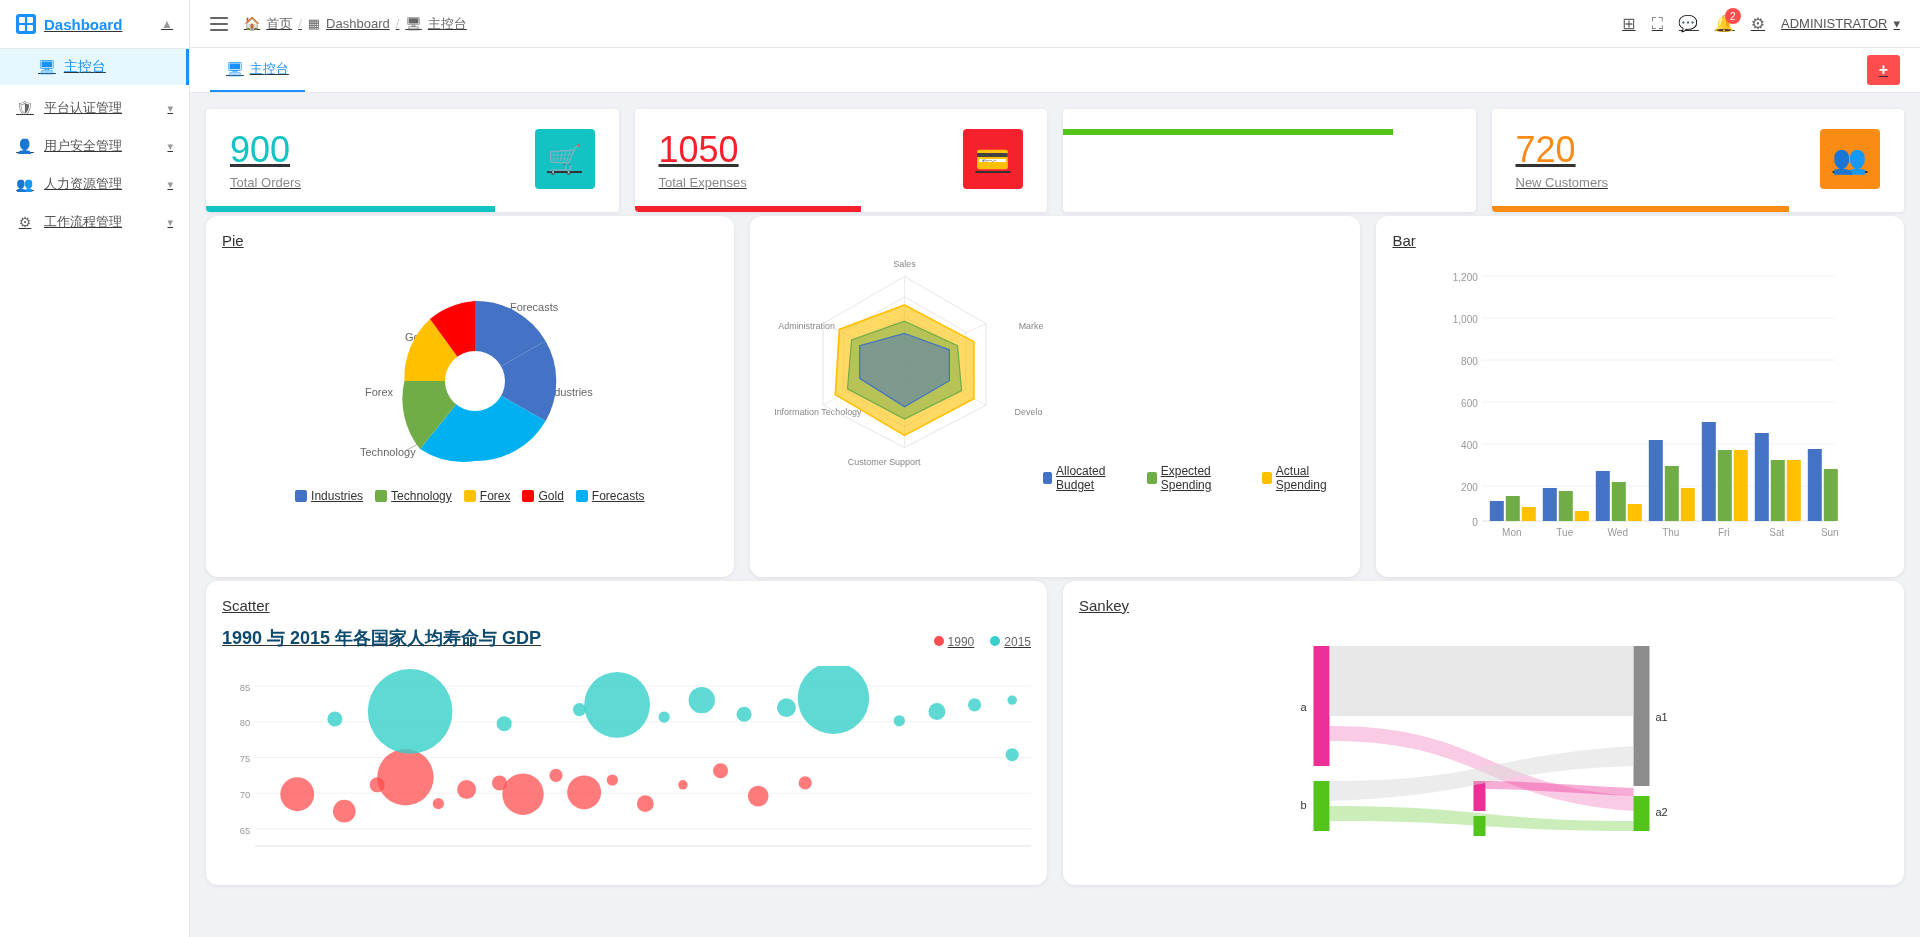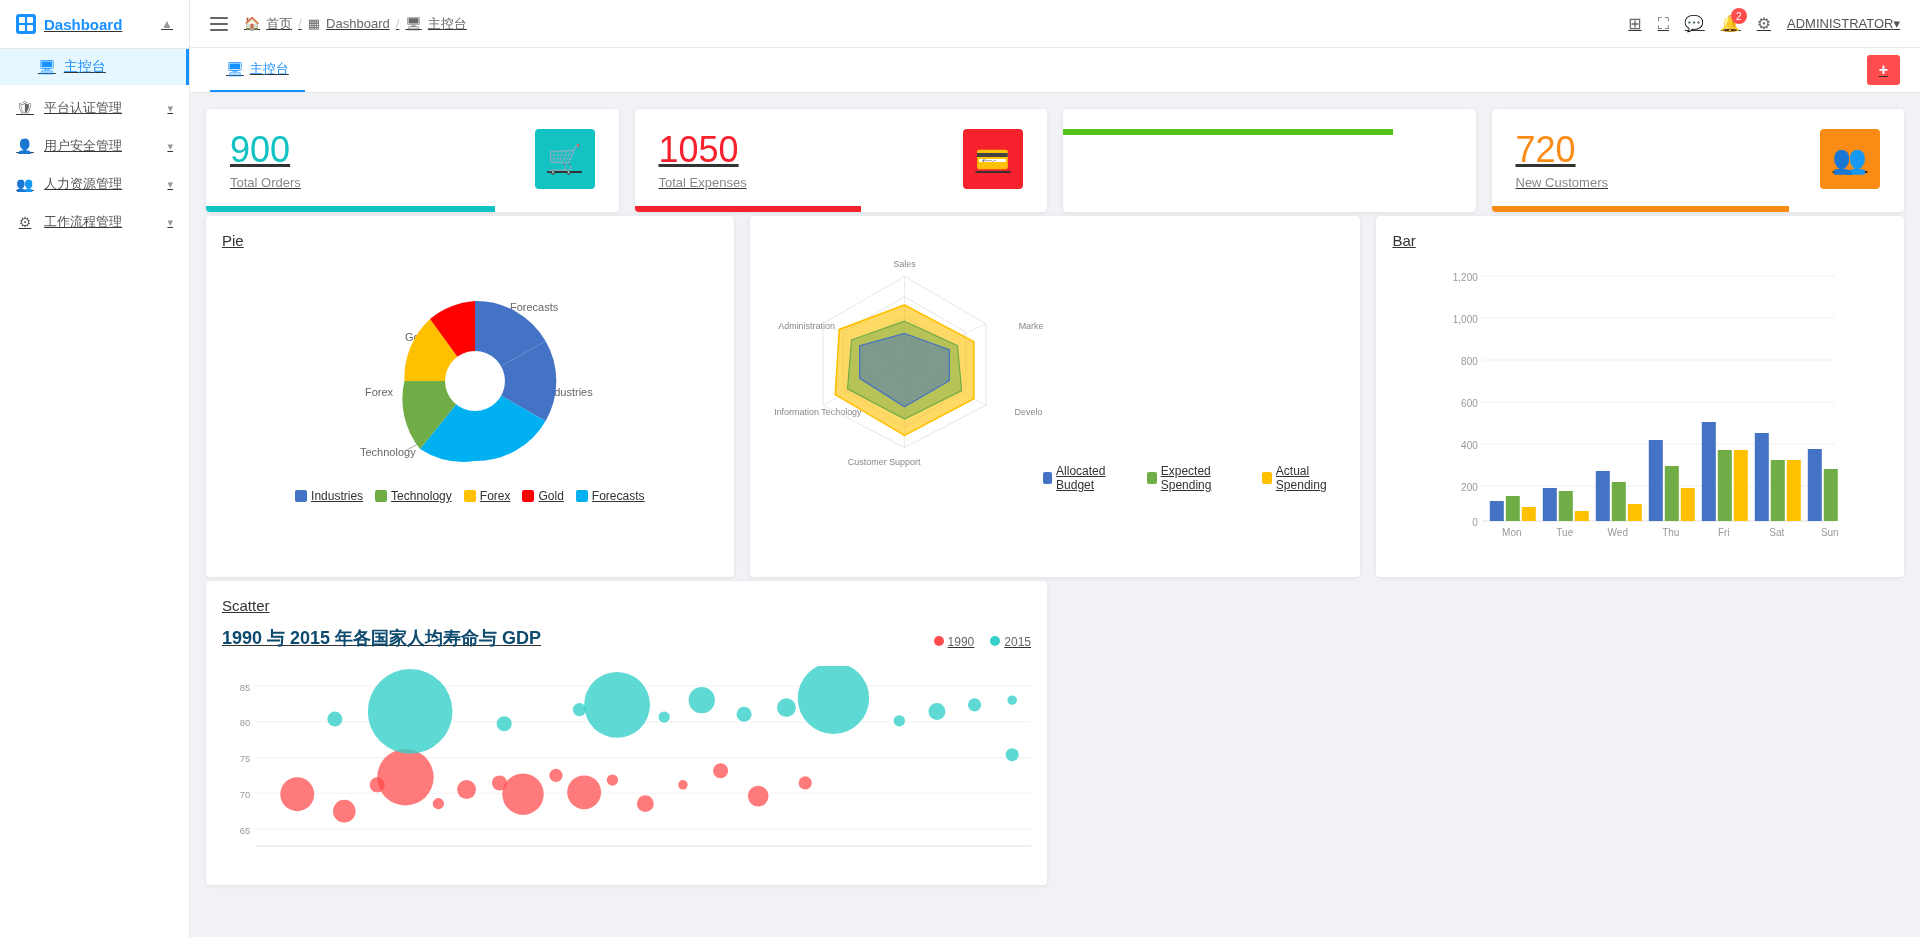--- a/index.html
+++ b/index.html
@@ -30,21 +30,21 @@
     
     .top-nav { background: #fff; border-bottom: 1px solid #e8e8e8; padding: 0 20px; height: 48px; display: flex; align-items: center; gap: 16px; flex-shrink: 0; }
     .hamburger { cursor: pointer; display: flex; flex-direction: column; gap: 4px; }
     .hamburger span { width: 18px; height: 2px; background: #666; border-radius: 1px; }
     .breadcrumb { display: flex; align-items: center; gap: 6px; color: #666; font-size: 13px; }
     .breadcrumb .home-icon { color: #666; }
     .breadcrumb .sep { color: #ccc; }
     .top-nav-right { margin-left: auto; display: flex; align-items: center; gap: 16px; }
     .nav-icon { cursor: pointer; color: #666; font-size: 16px; position: relative; }
     .nav-badge { position: absolute; top: -6px; right: -6px; background: #ff4d4f; color: #fff; border-radius: 50%; width: 16px; height: 16px; font-size: 10px; display: flex; align-items: center; justify-content: center; }
-    .user-info { display: flex; align-items: center; cursor: pointer; color: #555; font-size: 13px; }
+    .user-info { display: flex; align-items: center; gap: 6px; cursor: pointer; color: #555; font-size: 13px; }
 
     
     .page-area { flex: 1; overflow-y: auto; padding: 0; }
     
     
     .tab-bar { background: #fff; border-bottom: 1px solid #e8e8e8; padding: 0 20px; display: flex; align-items: center; gap: 0; }
     .tab-item { display: flex; align-items: center; gap: 6px; padding: 12px 16px; cursor: pointer; font-size: 13px; color: #555; border-bottom: 2px solid transparent; }
     .tab-item.active { color: #1890ff; border-bottom: 2px solid #1890ff; }
     .tab-icon { color: #1890ff; font-size: 14px; }
     .tab-add-btn { margin-left: auto; background: #ff4d4f; color: #fff; border: none; border-radius: 3px; padding: 6px 12px; cursor: pointer; font-size: 16px; font-weight: bold; }
@@ -69,21 +69,21 @@
     .stat-icon.orange { background: #fa8c16; }
     .stat-progress { height: 6px; margin: 0 -24px; }
     .stat-progress-bar { height: 100%; }
     .stat-progress-bar.cyan { background: #13c2c2; width: 70%; }
     .stat-progress-bar.red { background: #f5222d; width: 55%; }
     .stat-progress-bar.green { background: #52c41a; width: 80%; }
     .stat-progress-bar.orange { background: #fa8c16; width: 72%; }
 
     
     .charts-row { display: grid; grid-template-columns: 1fr 1fr 1fr; gap: 16px; }
-    .chart-card { background: #fff; border-radius: 4px; padding: 16px; box-shadow: 0 1px 4px rgba(0,0,0,0.08); }
+    .chart-card { background: #fff; border-radius: 12px; padding: 16px; box-shadow: 0 1px 4px rgba(0,0,0,0.08); }
     .chart-title { font-size: 15px; font-weight: 500; color: #333; margin-bottom: 12px; }
 
     
     .bottom-row { display: grid; grid-template-columns: 1fr 1fr; gap: 16px; }
 
     
     .pie-container { display: flex; flex-direction: column; align-items: center; }
     .pie-svg { width: 280px; height: 220px; }
     .pie-legend { display: flex; flex-wrap: wrap; gap: 12px; justify-content: center; margin-top: 8px; font-size: 12px; }
     .legend-item { display: flex; align-items: center; gap: 4px; }
@@ -459,18 +459,49 @@
               <circle cx="600" cy="38" r="10" fill="#36cfc9" fill-opacity="0.8"></circle>
               <circle cx="650" cy="28" r="38" fill="#36cfc9" fill-opacity="0.8"></circle>
               <circle cx="720" cy="52" r="6" fill="#36cfc9" fill-opacity="0.8"></circle>
               <circle cx="760" cy="42" r="9" fill="#36cfc9" fill-opacity="0.8"></circle>
               <circle cx="800" cy="35" r="7" fill="#36cfc9" fill-opacity="0.8"></circle>
               <circle cx="840" cy="30" r="5" fill="#36cfc9" fill-opacity="0.8"></circle>
               <circle cx="840" cy="88" r="7" fill="#36cfc9" fill-opacity="0.8"></circle>
             </svg>
           </div>
 
+          <div class="chart-card">
+            <div class="chart-title">Sankey</div>
+            <svg viewBox="0 0 400 220" width="100%" height="220">
+
+              <rect x="30" y="20" width="16" height="120" fill="#eb2f96"></rect>
+              <text x="20" y="85" text-anchor="middle" font-size="11" fill="#333">a</text>
+
+              <rect x="30" y="155" width="16" height="50" fill="#52c41a"></rect>
+              <text x="20" y="183" text-anchor="middle" font-size="11" fill="#333">b</text>
+
+              <rect x="350" y="20" width="16" height="140" fill="#8c8c8c"></rect>
+              <text x="372" y="95" text-anchor="start" font-size="11" fill="#333">a1</text>
+
+              <rect x="350" y="170" width="16" height="35" fill="#52c41a"></rect>
+              <text x="372" y="190" text-anchor="start" font-size="11" fill="#333">a2</text>
+
+              <rect x="190" y="155" width="12" height="30" fill="#eb2f96"></rect>
+
+              <rect x="190" y="190" width="12" height="20" fill="#52c41a"></rect>
+
+              <path d="M46,20 C200,20 200,20 350,20 L350,90 C200,90 200,90 46,90 Z" fill="#d9d9d9" fill-opacity="0.6"></path>
+
+              <path d="M46,100 C200,100 200,160 350,170 L350,185 C200,175 200,115 46,115 Z" fill="#eb2f96" fill-opacity="0.25"></path>
+
+              <path d="M46,155 C200,155 200,130 350,120 L350,140 C200,145 200,170 46,175 Z" fill="#d9d9d9" fill-opacity="0.5"></path>
+
+              <path d="M46,180 C200,180 200,195 350,195 L350,205 C200,205 200,195 46,195 Z" fill="#52c41a" fill-opacity="0.3"></path>
+
+              <path d="M202,155 C250,155 300,160 350,162 L350,170 C300,168 250,163 202,163 Z" fill="#eb2f96" fill-opacity="0.4"></path>
+            </svg>
+          </div>
         </div>
 
       </div>
     </div>
   </div>
 </div>
 
 </body></html>

